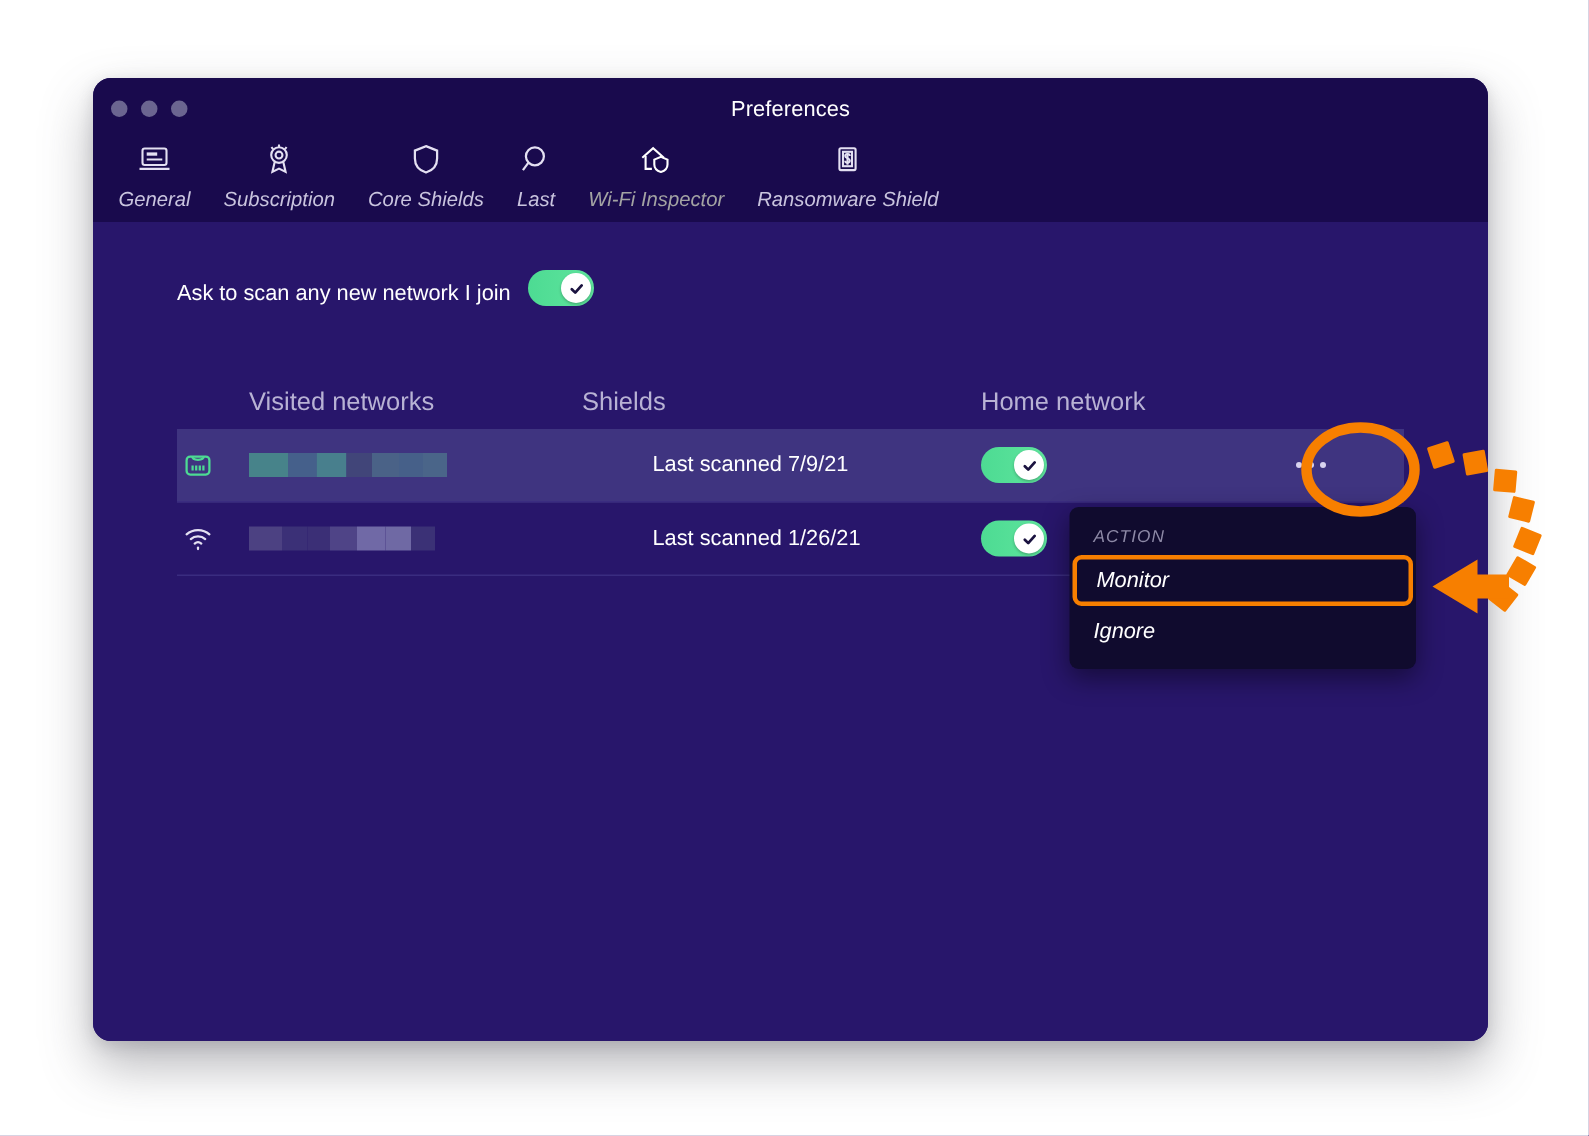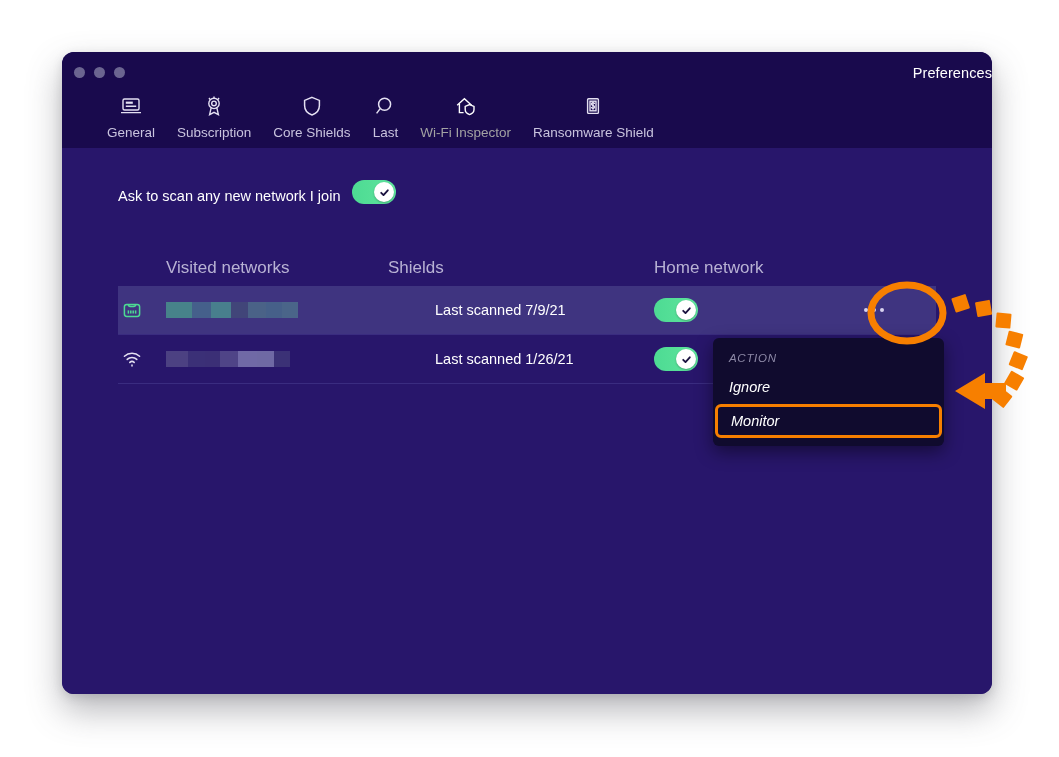--- a/index.html
+++ b/index.html
@@ -51,36 +51,37 @@
     height: 11px;
     border-radius: 50%;
     background: #6b6590;
   }
 
   .win-title {
     position: absolute;
     top: 13px;
     left: 0;
     width: 100%;
-    text-align: right;
+    text-align: center;
     color: #ffffff;
     font-size: 14.5px;
     letter-spacing: 0.1px;
   }
 
   
   .tabs {
     position: absolute;
     left: 0;
     top: 40px;
     width: 100%;
     display: flex;
     align-items: flex-end;
-    padding-left: 34px;
+    padding-left: 6px;
     box-sizing: border-box;
+    font-style: italic;
   }
   .tab {
     position: relative;
     padding: 0 11px 0 11px;
     display: flex;
     flex-direction: column;
     align-items: center;
     cursor: default;
     height: 56px;
     justify-content: flex-start;
@@ -466,22 +467,22 @@
             </span>
           </div>
         </div>
 
       </div>
     </div>
   </div>
 
   <div class="menu">
     <div class="menu-header">ACTION</div>
+    <div class="menu-item selected">Monitor</div>
     <div class="menu-item">Ignore</div>
-    <div class="menu-item selected">Monitor</div>
   </div>
 
   <svg class="anno" viewBox="0 0 1059 757">
     <ellipse cx="907" cy="313" rx="36" ry="28" fill="none" stroke="#f77f00" stroke-width="7"></ellipse>
 
     <g fill="#f77f00">
       <rect x="953" y="296" width="15" height="15" rx="1" transform="rotate(-18 960 303)"></rect>
       <rect x="976" y="301" width="15" height="15" rx="1" transform="rotate(-10 983 308)"></rect>
       <rect x="996" y="313" width="15" height="15" rx="1" transform="rotate(5 1003 320)"></rect>
       <rect x="1007" y="332" width="15" height="15" rx="1" transform="rotate(14 1014 339)"></rect>

